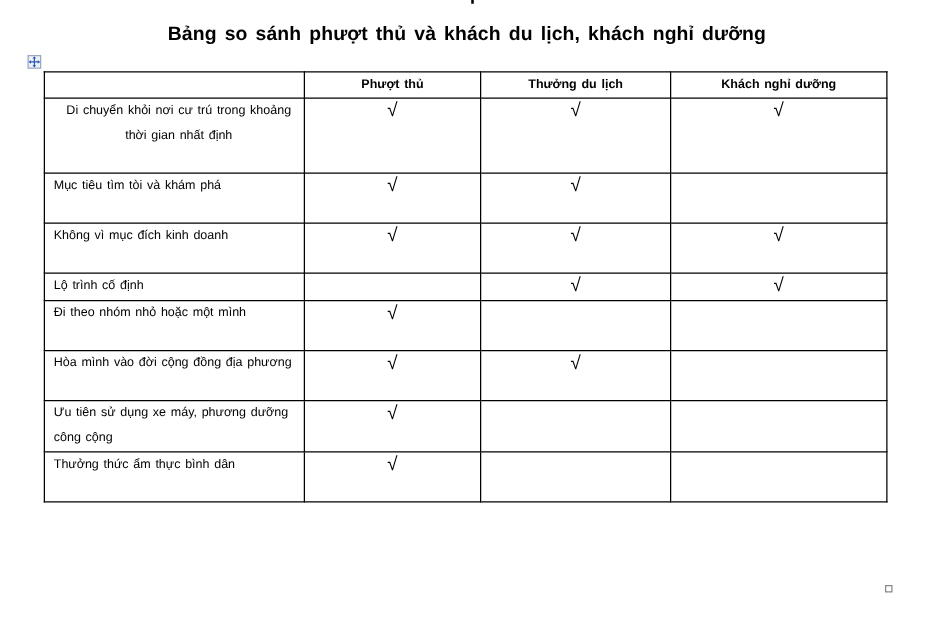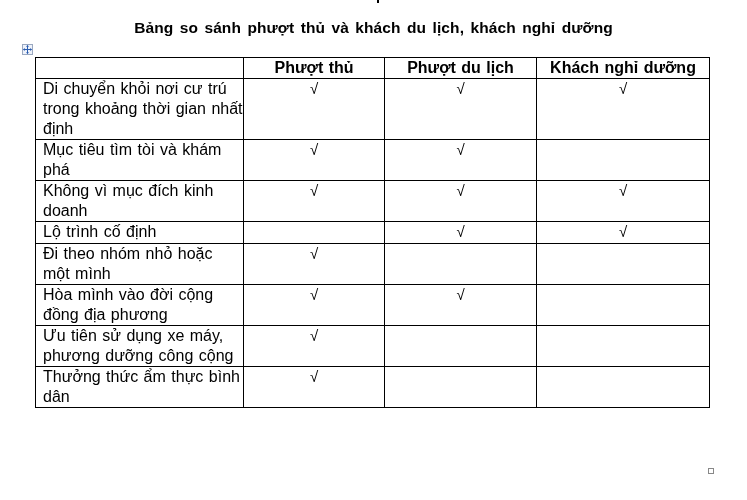--- a/index.html
+++ b/index.html
@@ -23,32 +23,32 @@
     .resize-handle {
       position: absolute; left: 708px; top: 468px; width: 6px; height: 6px;
       border: 1px solid #888; background: #fff; box-sizing: border-box;
     }
     table.cmp {
       position: absolute; left: 35px; top: 57px; border-collapse: collapse;
       table-layout: fixed; width: 674px;
     }
     table.cmp td, table.cmp th {
       border: 1.5px solid #000; padding: 0 0 0 7px; vertical-align: top;
-      font-size: 16px; line-height: 20px; text-align: left; word-spacing: 1px;
+      font-size: 10px; line-height: 20px; text-align: left; word-spacing: 1px;
     }
     table.cmp th {
       font-weight: bold; text-align: center; padding: 0; height: 20px; line-height: 20px;
     }
     table.cmp td.chk { text-align: center; padding: 0; font-size: 15px; }
     col.c0 { width: 208px; }
     col.c1 { width: 141px; }
     col.c2 { width: 152px; }
     col.c3 { width: 173px; }
     tr.h2 td { height: 39px; }
-    tr.h3 td { height: 59px; }
+    tr.h3 td { height: 59px; text-align: center; }
     tr.h1 td { height: 21px; }
   </style>
 </head>
 <body>
 
 <div class="cursor-mark"></div>
 
 <div class="title">Bảng so sánh phượt thủ và khách du lịch, khách nghỉ dưỡng</div>
 
 <div class="move-handle">
@@ -62,21 +62,21 @@
   <colgroup>
       <col class="c0">
       <col class="c1">
       <col class="c2">
       <col class="c3">
     </colgroup>
   <thead>
     <tr>
       <th></th>
       <th>Phượt thủ</th>
-      <th>Phượt du lịch</th>
+      <th>Thưởng du lịch</th>
       <th>Khách nghỉ dưỡng</th>
     </tr>
   </thead>
   <tbody>
     <tr class="h3">
       <td>Di chuyển khỏi nơi cư trú trong khoảng thời gian nhất định</td>
       <td class="chk">√</td>
       <td class="chk">√</td>
       <td class="chk">√</td>
     </tr>

